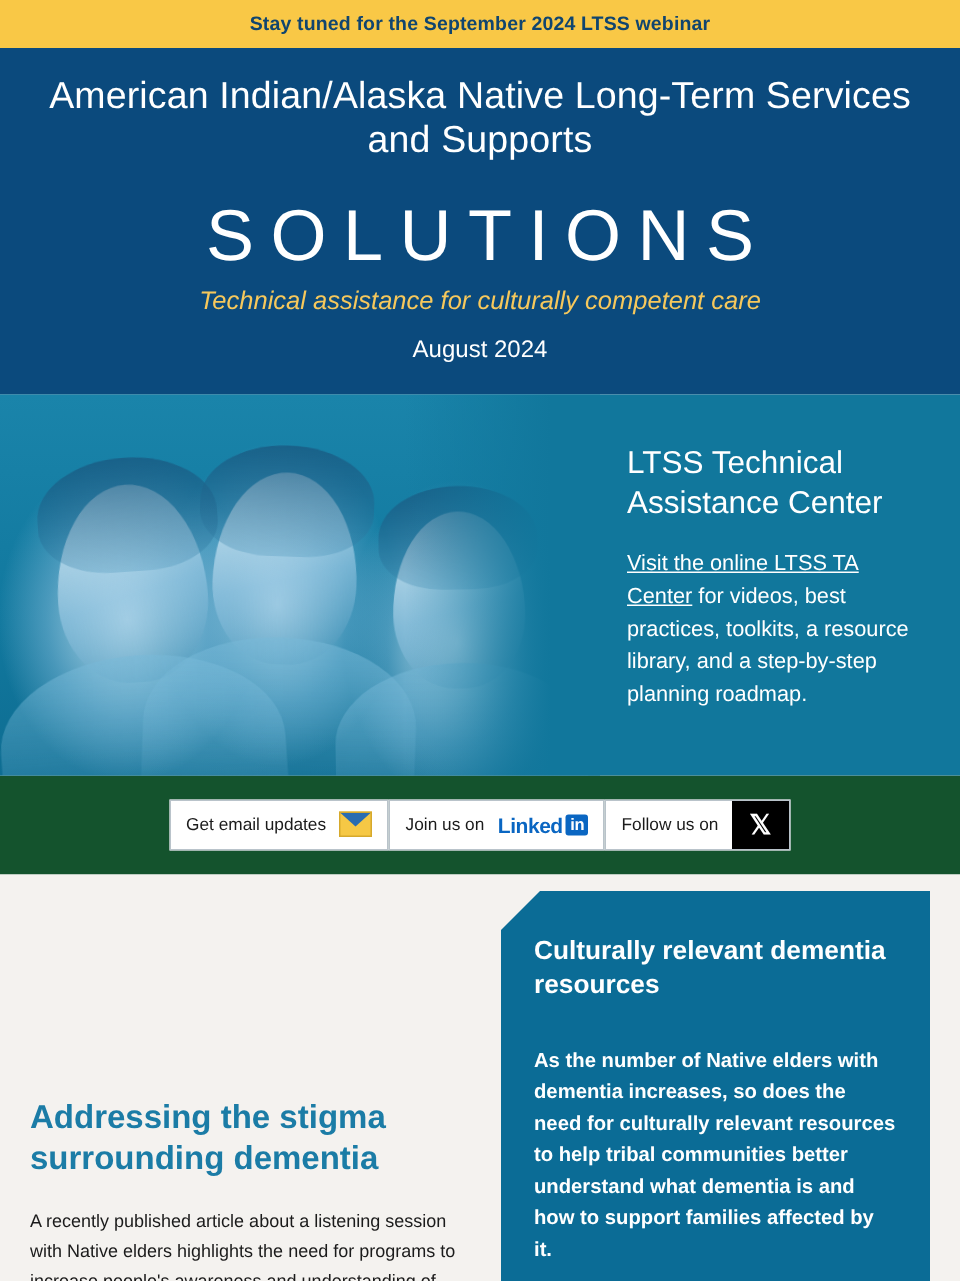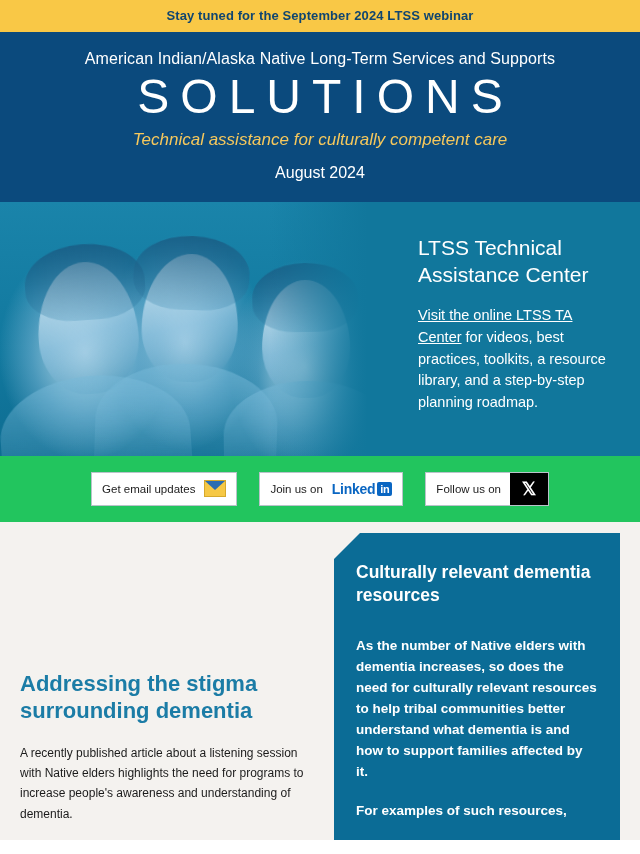--- a/index.html
+++ b/index.html
@@ -24,24 +24,24 @@
   }
 
   
   .masthead {
     background: #0b4a7d;
     color: #ffffff;
     text-align: center;
     padding: 18px 20px 20px;
   }
   .masthead .line1 {
-    font-size: 16px;
+    font-size: 25px;
     font-weight: 400;
     letter-spacing: .1px;
-    margin-bottom: 2px;
+    margin-bottom: 23px;
   }
   .masthead .solutions {
     font-size: 48px;
     font-weight: 400;
     letter-spacing: 11px;
     line-height: 1.12;
     padding-left: 11px;
   }
   .masthead .tagline {
     color: #f6c85c;
@@ -116,26 +116,25 @@
     font-size: 14.5px;
     line-height: 1.5;
   }
   .hero-text a {
     color: #ffffff;
     text-decoration: underline;
   }
 
   
   .social-row {
-    background: #22c55e;
+    background: #14532d;
     height: 66px;
     display: flex;
     align-items: center;
     justify-content: center;
-    gap: 22px;
   }
   .social-btn {
     background: #ffffff;
     border: 1px solid #b9c3ca;
     height: 34px;
     display: flex;
     align-items: center;
     padding: 0 10px;
     gap: 9px;
     font-size: 11.5px;

